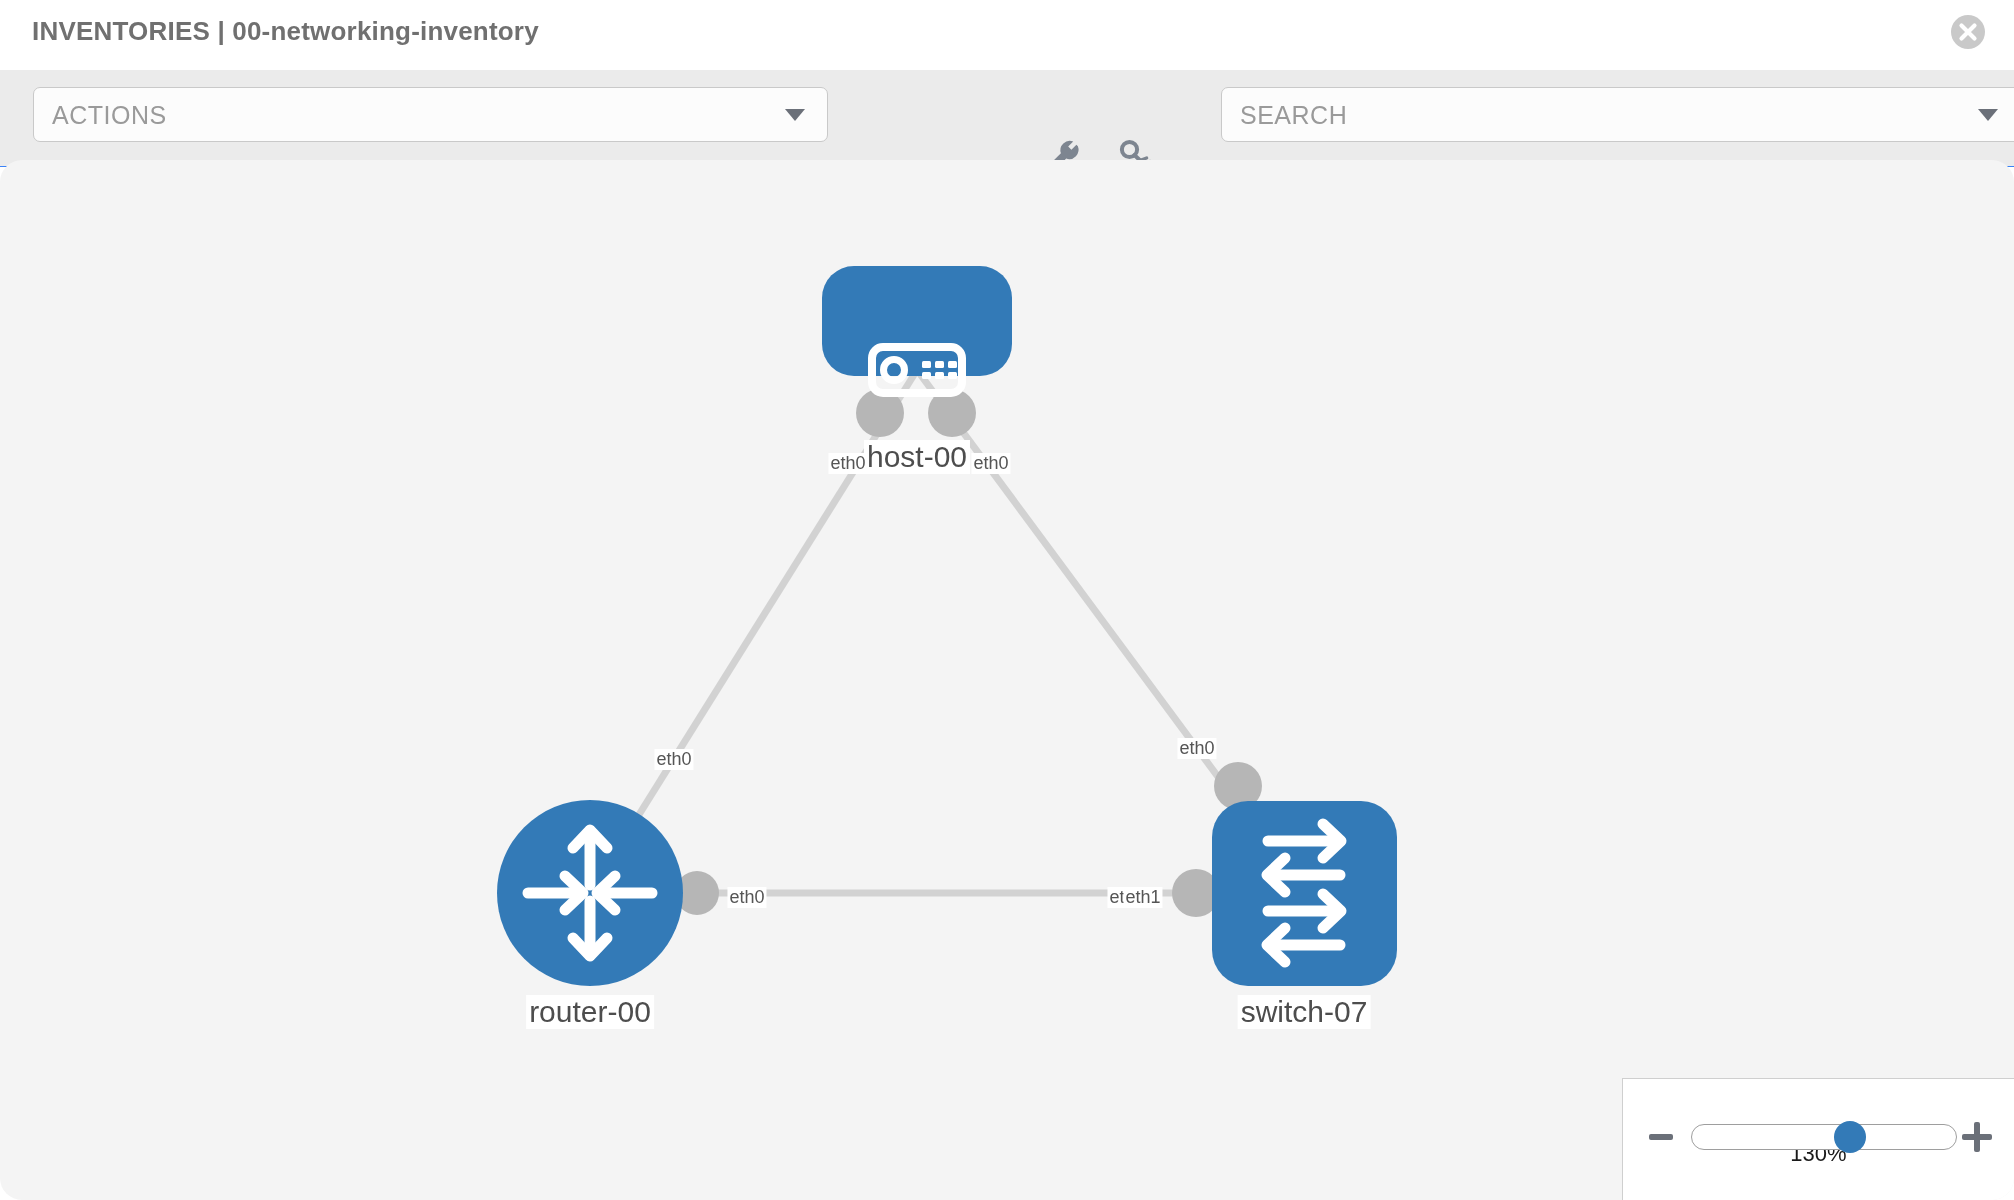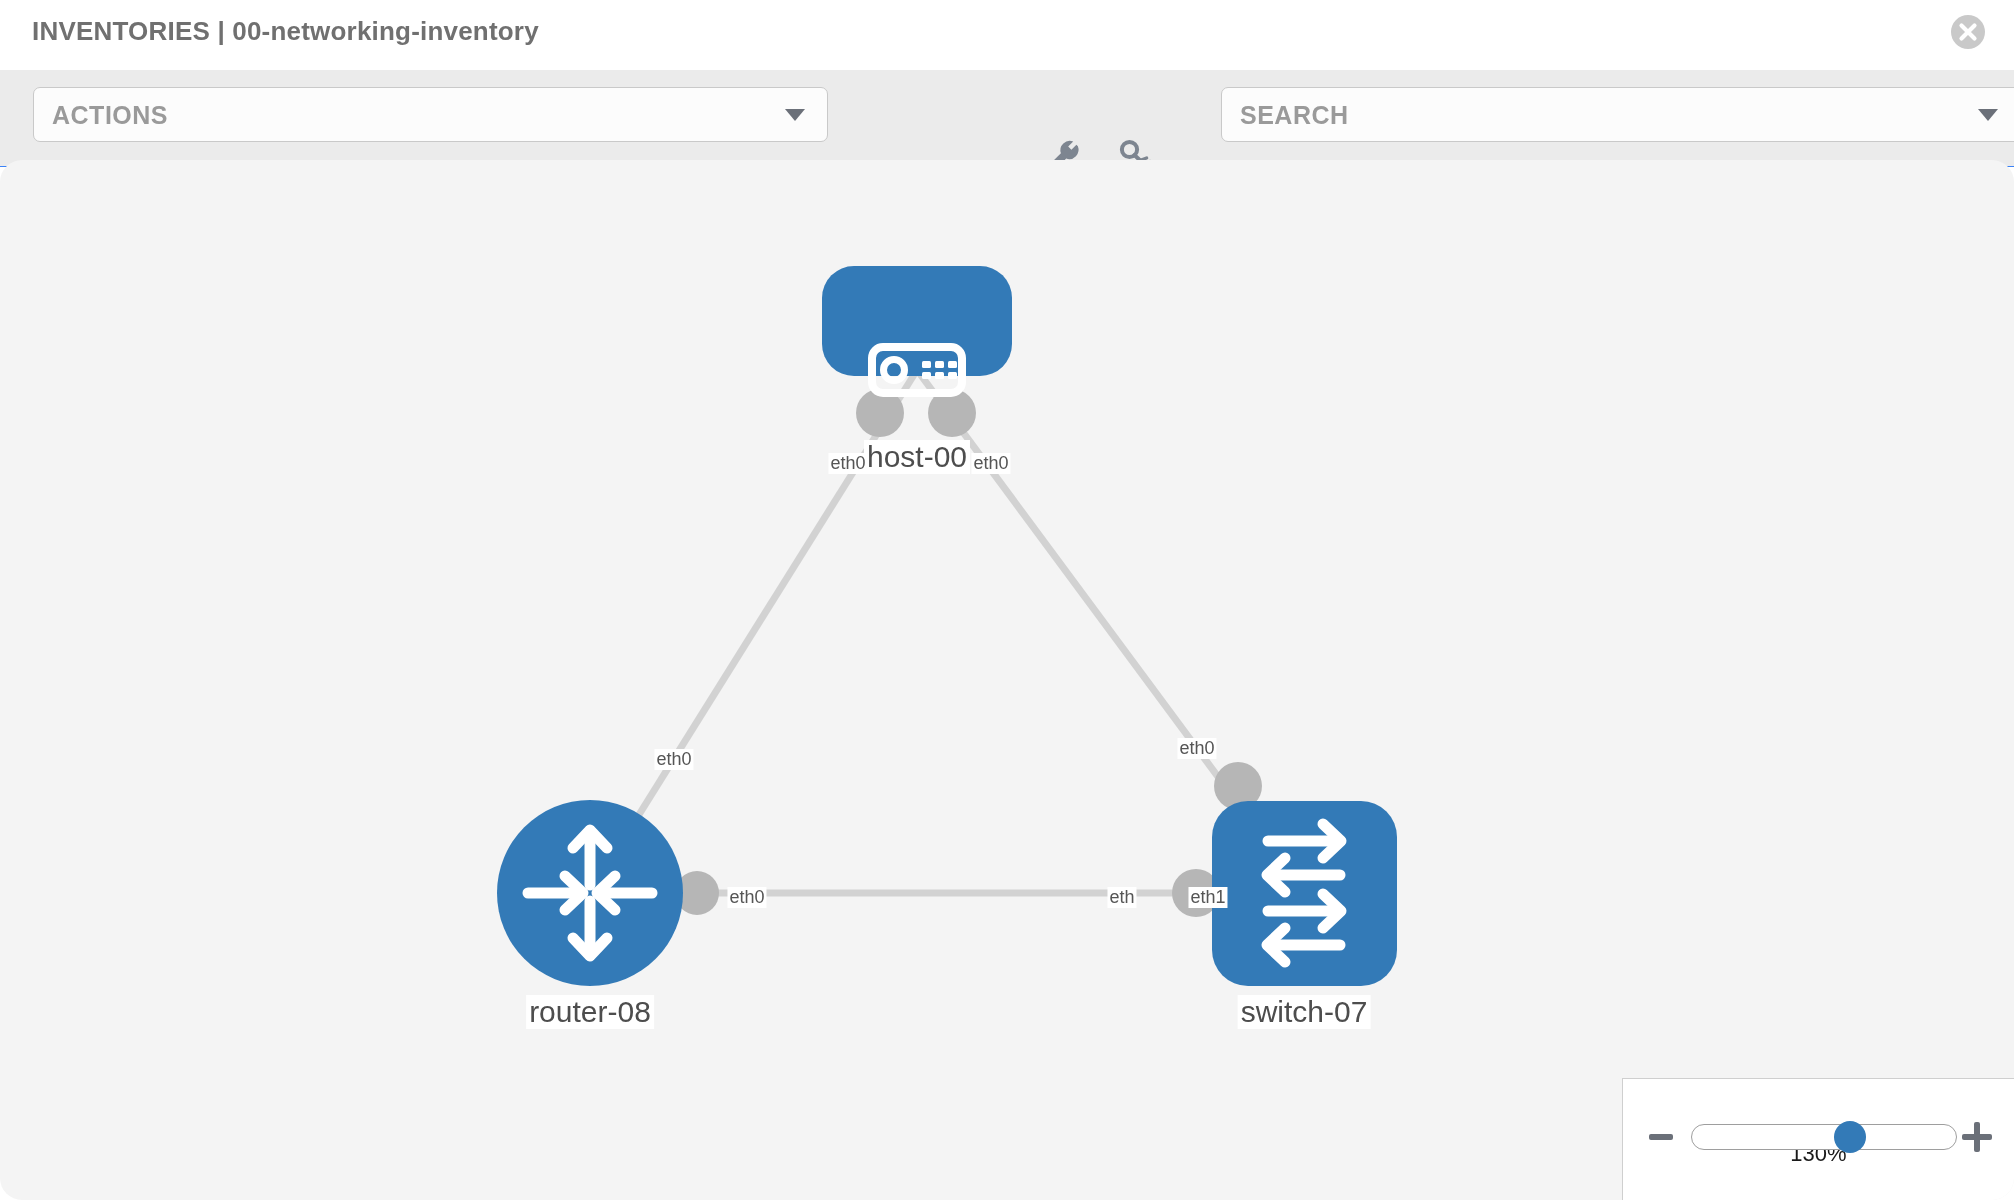--- a/index.html
+++ b/index.html
@@ -39,21 +39,20 @@
     cursor: pointer;
   }
 
   
   .toolbar {
     position: absolute; left: 0; top: 70px;
     width: 2014px; height: 97px;
     background: #ebebeb;
     border-bottom: 1px solid #3b82f6;
     box-sizing: border-box;
-    font-weight: bold;
   }
   .field {
     position: absolute;
     background: #fcfcfc;
     border: 1px solid #c9c9c9;
     border-radius: 7px;
     box-sizing: border-box;
     cursor: pointer;
   }
   .field-text {
@@ -273,30 +272,30 @@
           <path d="M-19 -35 L-37 -18 L-19 -1"></path>
           <path d="M-36 18 L36 18"></path>
           <path d="M19 1 L37 18 L19 35"></path>
           <path d="M36 52 L-36 52"></path>
           <path d="M-19 35 L-37 52 L-19 69"></path>
         </g>
       </g>
     </svg>
 
     <div class="node-label" style="left:917px; top:280px;">host-00</div>
-    <div class="node-label" style="left:590px; top:835px;">router-08</div>
+    <div class="node-label" style="left:590px; top:835px;">router-00</div>
     <div class="node-label" style="left:1304px; top:835px;">switch-07</div>
 
     <div class="edge-label" style="left:848px; top:293px;">eth0</div>
     <div class="edge-label" style="left:991px; top:293px;">eth0</div>
     <div class="edge-label" style="left:674px; top:589px;">eth0</div>
     <div class="edge-label" style="left:1197px; top:578px;">eth0</div>
     <div class="edge-label" style="left:747px; top:727px;">eth0</div>
     <div class="edge-label" style="left:1122px; top:727px;">eth</div>
-    <div class="edge-label" style="left:1208px; top:727px;">eth1</div>
+    <div class="edge-label" style="left:1143px; top:727px;">eth1</div>
 
     <div class="zoom-panel">
       <div class="zoom-value">130%</div>
       <div class="zoom-minus"></div>
       <div class="zoom-track">
         <div class="zoom-thumb" id="zoom-thumb" style="left: 60%;"></div>
       </div>
       <div class="zoom-plus"></div>
     </div>
 

